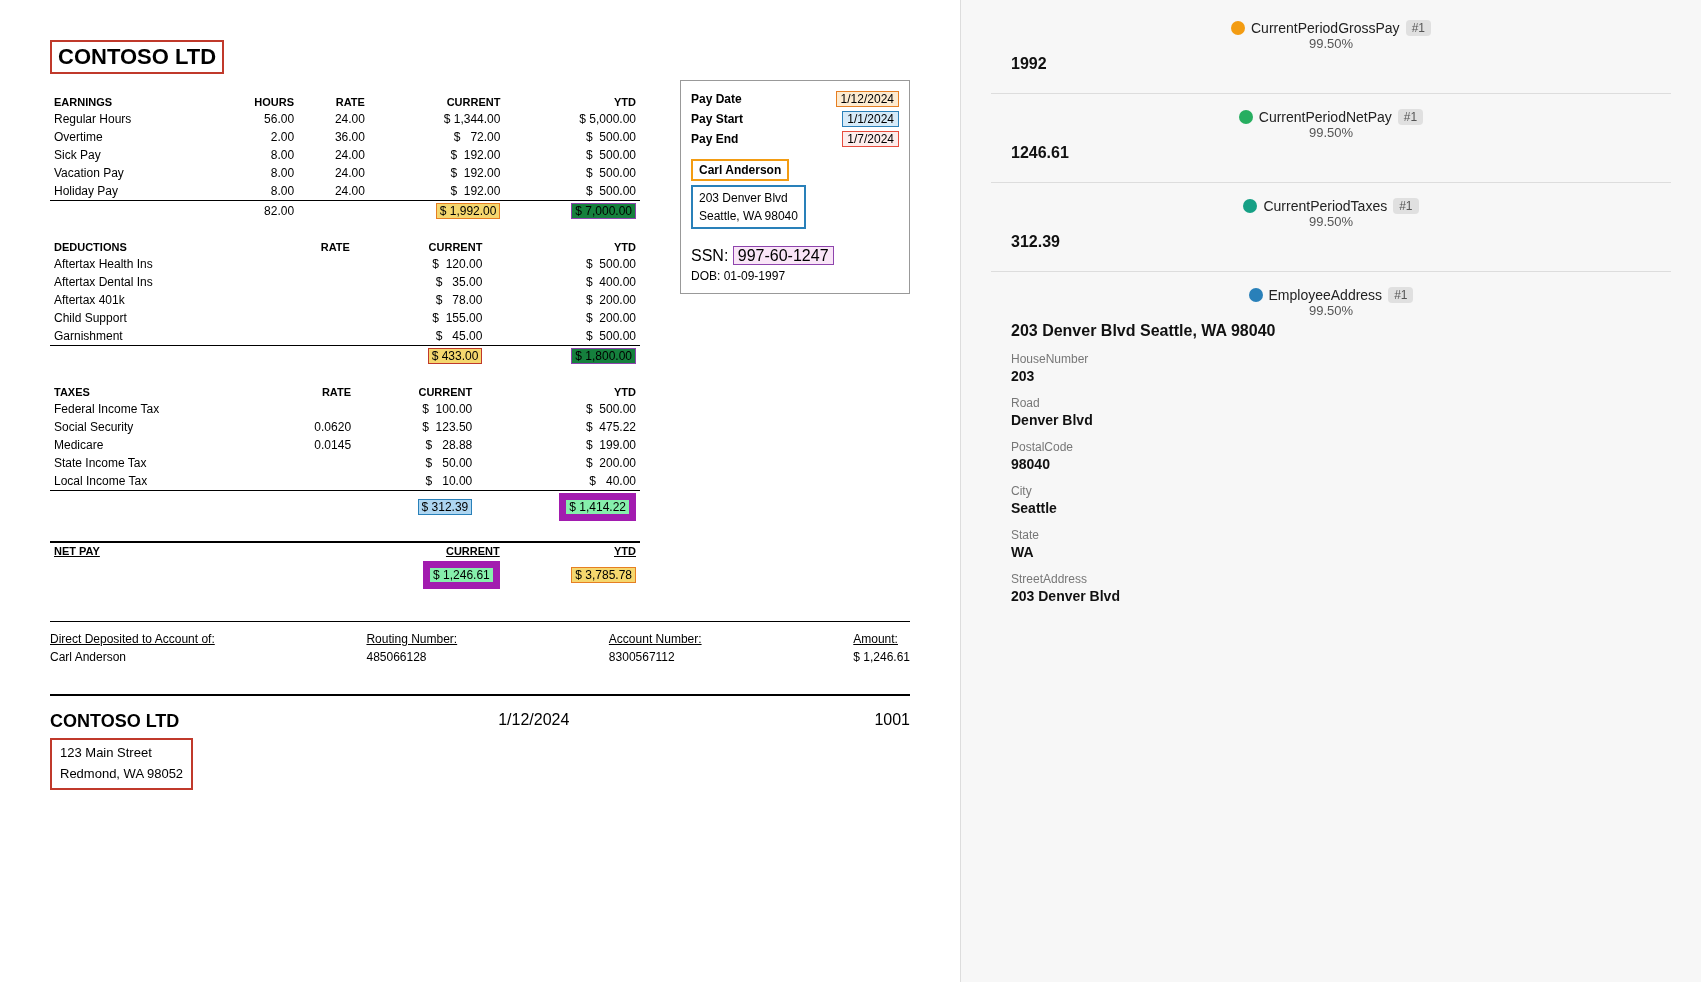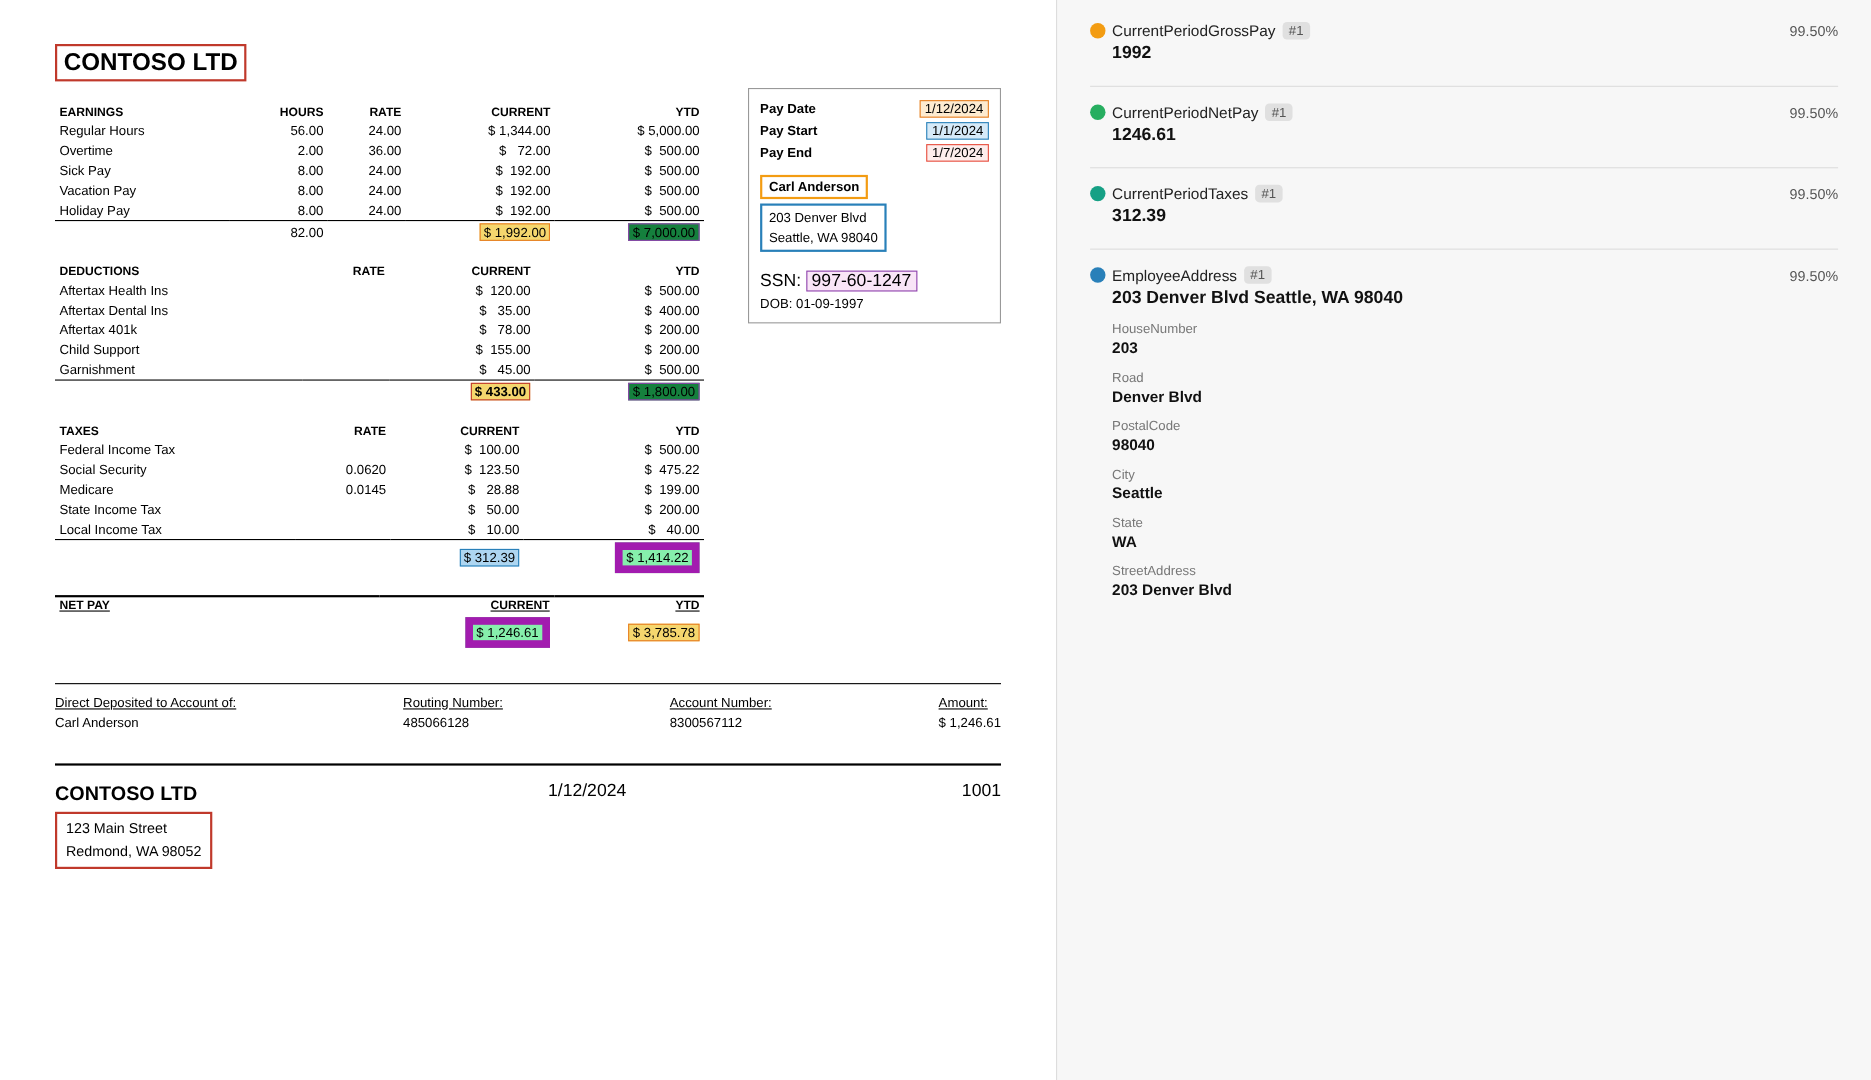--- a/index.html
+++ b/index.html
@@ -234,22 +234,23 @@
     }
 
     
     .field-item {
       margin-bottom: 20px;
     }
 
     .field-header {
       display: flex;
       align-items: center;
-      justify-content: space-between;
+      justify-content: flex-start;
       margin-bottom: 4px;
+      flex-direction: column;
     }
 
     .field-name-row {
       display: flex;
       align-items: center;
       gap: 6px;
     }
 
     .dot {
       width: 14px;
@@ -415,21 +416,21 @@
           </tr>
           <tr>
             <td class="left">Garnishment</td>
             <td></td>
             <td>$&nbsp;&nbsp;&nbsp;45.00</td>
             <td>$&nbsp;&nbsp;500.00</td>
           </tr>
           <tr class="total-row">
             <td class="left"></td>
             <td></td>
-            <td><span class="highlighted-orange" style="border-color:#c0392b;font-weight:bold;">$ 433.00</span></td>
+            <td><span class="highlighted-orange" style="border-color:#c0392b;">$ 433.00</span></td>
             <td><span class="highlighted-purple">$ 1,800.00</span></td>
           </tr>
         </tbody>
       </table>
 
       
       <table class="stmt-table" style="margin-top:18px;">
         <thead>
           <tr>
             <th class="left">TAXES</th>

